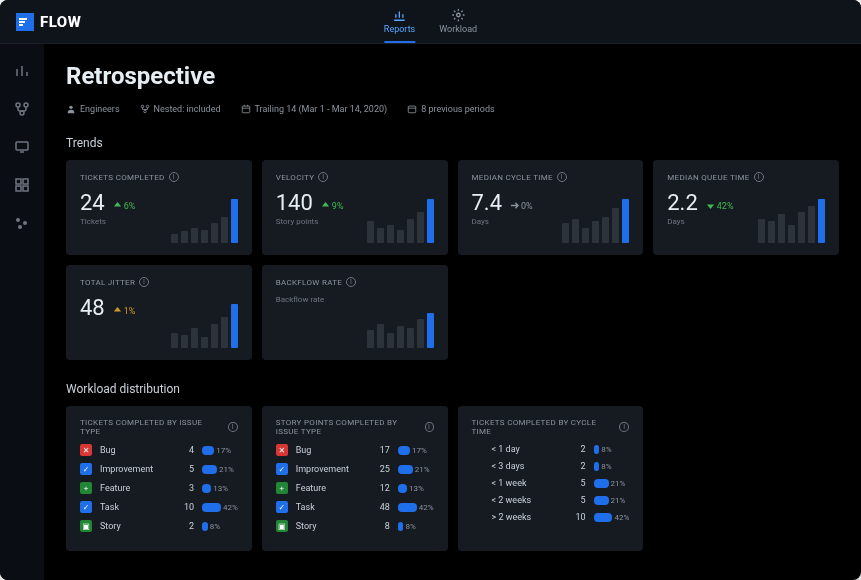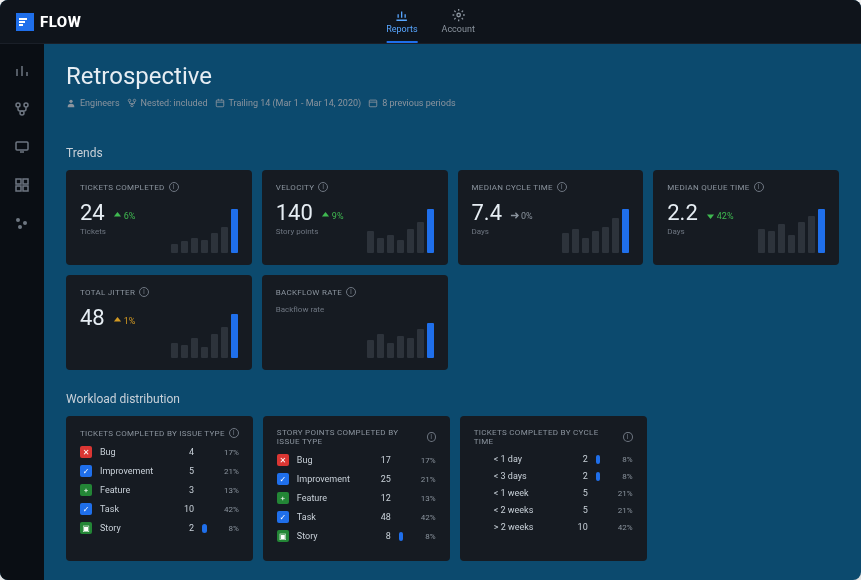--- a/index.html
+++ b/index.html
@@ -1,37 +1,37 @@
 <!DOCTYPE html>
 <html><head>
 <meta charset="utf-8">
 <style>
 *{box-sizing:border-box;margin:0;padding:0;font-family:-apple-system,BlinkMacSystemFont,"Segoe UI",Roboto,sans-serif}
 body{background:#fff;display:flex;justify-content:center;align-items:flex-start}
-.app{width:861px;height:580px;background:#0c4a6e;color:#c9d1d9;display:flex;flex-direction:column;overflow:hidden;border-radius:8px;box-shadow:0 4px 20px rgba(0,0,0,.3)}
+.app{width:861px;height:580px;background:#000000;color:#c9d1d9;display:flex;flex-direction:column;overflow:hidden;border-radius:8px;box-shadow:0 4px 20px rgba(0,0,0,.3)}
 .topbar{height:44px;background:#0f141b;border-bottom:1px solid #1a1f28;display:flex;align-items:center;padding:0 16px;position:relative}
 .logo{display:flex;align-items:center;gap:6px;font-weight:800;font-size:15px;color:#fff;letter-spacing:.5px}
 .logo-mark{width:18px;height:18px;background:#1f6feb;display:flex;align-items:center;justify-content:center}
 .logo-mark svg{width:12px;height:12px}
 .topnav{position:absolute;left:50%;transform:translateX(-50%);display:flex;gap:24px;height:100%}
 .topnav-item{display:flex;flex-direction:column;align-items:center;justify-content:center;font-size:9px;color:#8b949e;cursor:pointer;padding:4px 0;border-bottom:2px solid transparent;gap:2px}
 .topnav-item.active{color:#58a6ff;border-bottom-color:#1f6feb}
 .topnav-item svg{width:14px;height:14px}
 .account-area{margin-left:auto;display:flex;align-items:center;gap:12px}
 .account-label{font-size:8px;color:#6e7681;text-align:right;line-height:1.2}
 .account-label .sub{color:#4a5059;font-size:8px}
 .apps-icon{width:16px;height:16px;cursor:pointer}
 .avatar{width:22px;height:22px;border-radius:50%;background:radial-gradient(circle at 30% 30%,#d4a574,#8b5a3c);cursor:pointer}
 .body{flex:1;display:flex;overflow:hidden}
 .sidebar{width:44px;background:#0a0e14;display:flex;flex-direction:column;align-items:center;padding-top:18px;gap:20px}
 .sidebar-item{width:18px;height:18px;color:#6e7681;cursor:pointer;display:flex;align-items:center;justify-content:center}
 .sidebar-item svg{width:16px;height:16px}
 .main{flex:1;padding:18px 22px;overflow:auto}
-.page-title{font-size:24px;font-weight:400;color:#e6edf3;margin-bottom:8px}
-.filters{display:flex;gap:7px;font-size:9px;color:#8b949e;margin-bottom:38px;flex-wrap:wrap}
+.page-title{font-size:24px;font-weight:700;color:#e6edf3;margin-bottom:14px}
+.filters{display:flex;gap:20px;font-size:9px;color:#8b949e;margin-bottom:22px;flex-wrap:wrap}
 .filter{display:flex;align-items:center;gap:4px}
 .filter svg{width:10px;height:10px}
 .section-title{font-size:12px;color:#c9d1d9;margin-bottom:10px;font-weight:400}
 .cards{display:grid;grid-template-columns:repeat(4,1fr);gap:10px;margin-bottom:22px}
 .card{background:#161b22;border-radius:4px;padding:12px 14px;position:relative;min-height:95px}
 .card-header{font-size:8px;color:#8b949e;text-transform:uppercase;letter-spacing:.3px;display:flex;align-items:center;gap:4px;margin-bottom:8px}
 .info-icon{width:10px;height:10px;border:1px solid #6e7681;border-radius:50%;display:inline-flex;align-items:center;justify-content:center;font-size:7px;color:#6e7681}
 .metric-row{display:flex;align-items:baseline;gap:8px}
 .metric-value{font-size:22px;color:#e6edf3;font-weight:400}
 .trend{font-size:9px;display:flex;align-items:center;gap:2px}
@@ -41,21 +41,21 @@
 .trend.warn{color:#d29922}
 .trend svg{width:9px;height:9px}
 .metric-sub{font-size:8px;color:#6e7681;margin-top:2px}
 .sparkbars{position:absolute;right:14px;bottom:12px;display:flex;align-items:flex-end;gap:3px;height:44px}
 .sparkbars .bar{width:7px;background:#2d333b;border-radius:1px}
 .sparkbars .bar.hl{background:#1f6feb}
 .dist-row{display:flex;align-items:center;gap:8px;font-size:9px;color:#c9d1d9;margin-bottom:7px}
 .dist-icon{width:12px;height:12px;border-radius:2px;display:flex;align-items:center;justify-content:center;font-size:8px;color:#fff;flex-shrink:0}
 .dist-label{width:70px;flex-shrink:0}
 .dist-count{width:16px;text-align:right;color:#c9d1d9;flex-shrink:0}
-.dist-bar-wrap{flex:1;display:flex;align-items:flex-start;gap:22px}
+.dist-bar-wrap{flex:1;display:flex;align-items:flex-start;gap:2px}
 .dist-bar{height:9px;background:#1f6feb;border-radius:4px}
 .dist-pct{font-size:8px;color:#8b949e}
 .bug{background:#da3633}.improvement{background:#1f6feb}.feature{background:#238636}.task{background:#1f6feb}.story{background:#238636}
 </style>
 </head>
 <body>
 
 <div class="app">
   <div class="topbar">
     <div class="logo">
@@ -73,21 +73,21 @@
         <svg viewBox="0 0 16 16" fill="none" stroke="currentColor" stroke-width="1.5">
             <path d="M2 14h12M4 11v-4M8 11V4M12 11V7"></path>
           </svg>
         <span>Reports</span>
       </div>
       <div class="topnav-item">
         <svg viewBox="0 0 16 16" fill="none" stroke="currentColor" stroke-width="1.5">
             <circle cx="8" cy="8" r="2"></circle>
             <path d="M8 1v2M8 13v2M3 3l1.5 1.5M11.5 11.5L13 13M1 8h2M13 8h2M3 13l1.5-1.5M11.5 4.5L13 3"></path>
           </svg>
-        <span>Account</span>
+        <span>Workload</span>
       </div>
     </div>
   </div>
 
   <div class="body">
     <div class="sidebar">
       <div class="sidebar-item">
           <svg viewBox="0 0 16 16" fill="none" stroke="currentColor" stroke-width="1.5">
             <path d="M3 13V6M8 13V3M13 13V9"></path>
           </svg>

